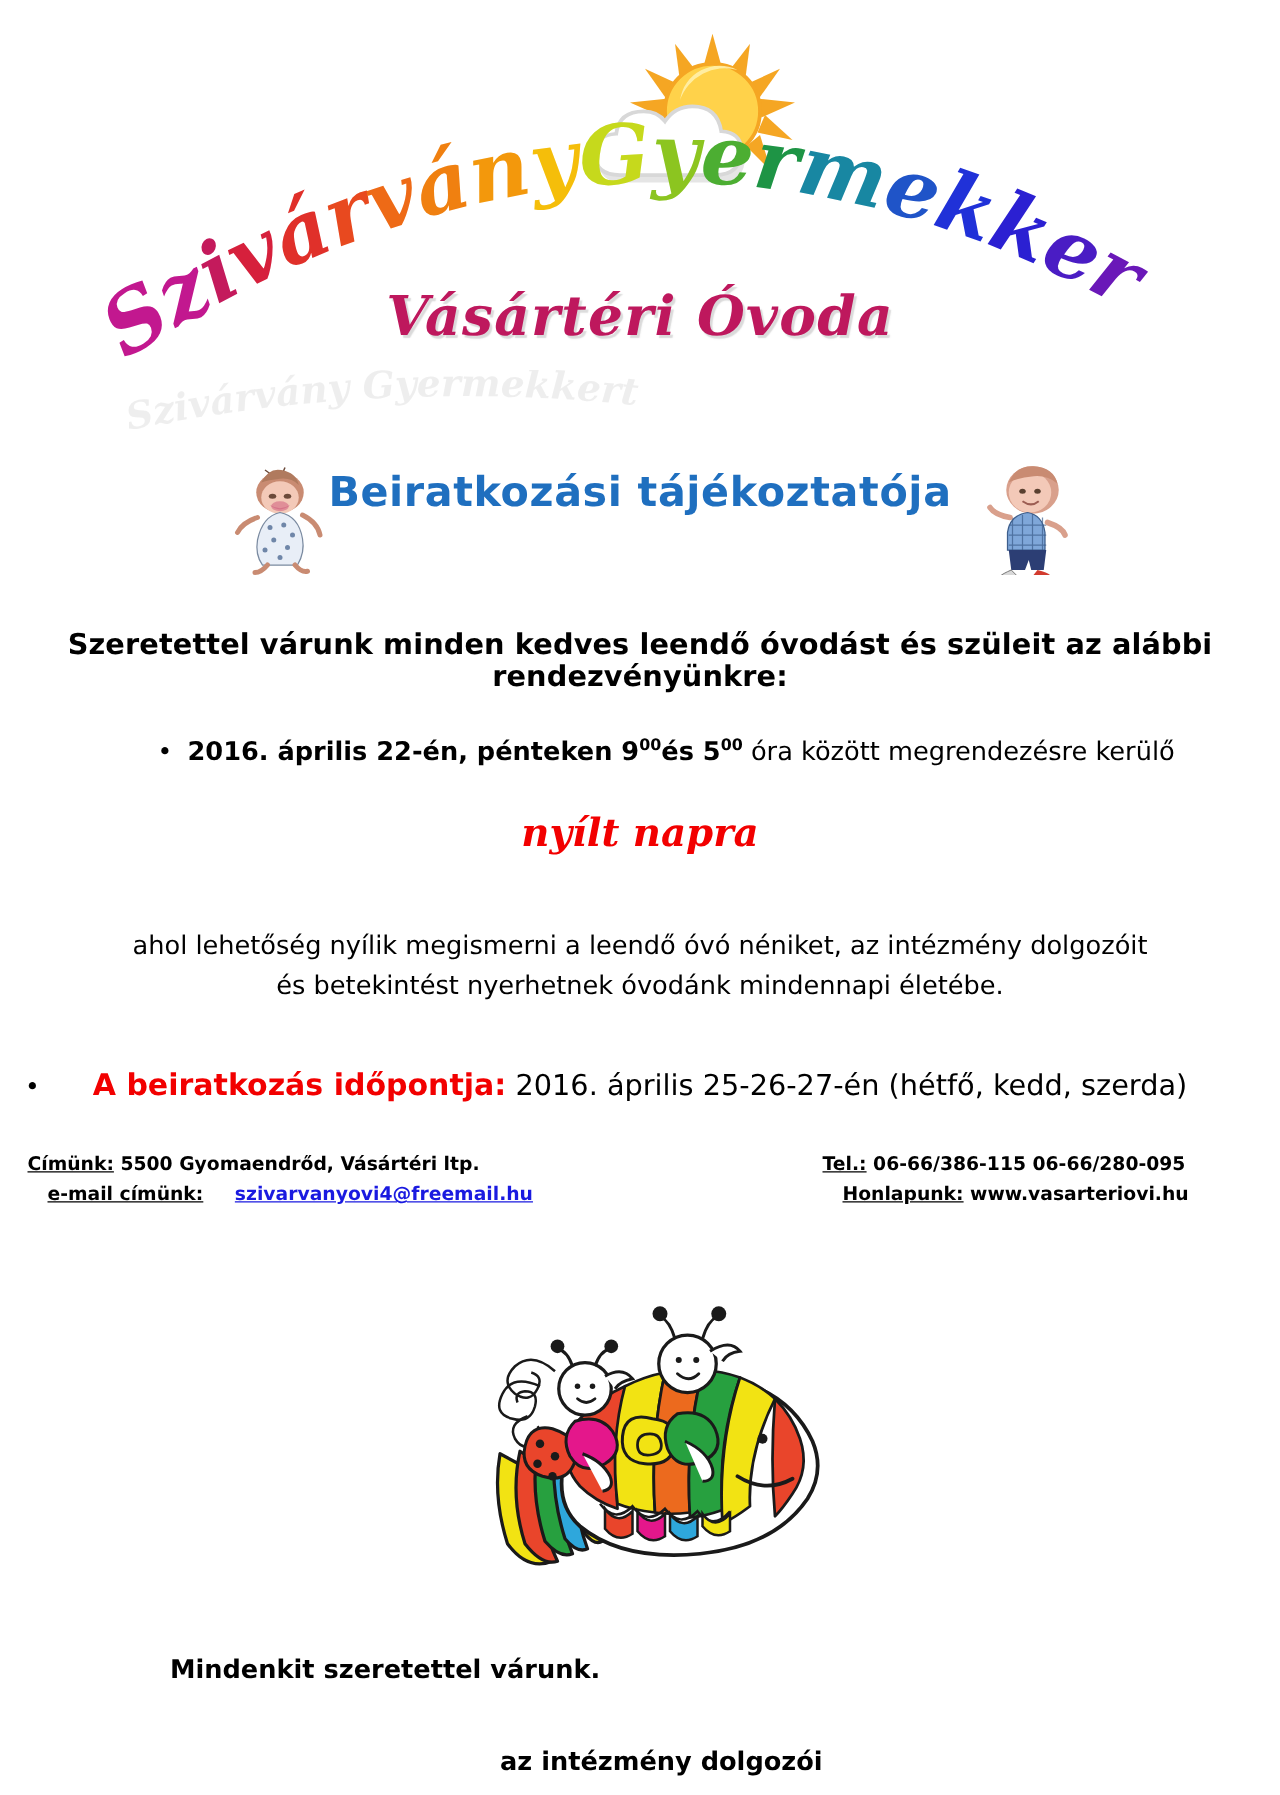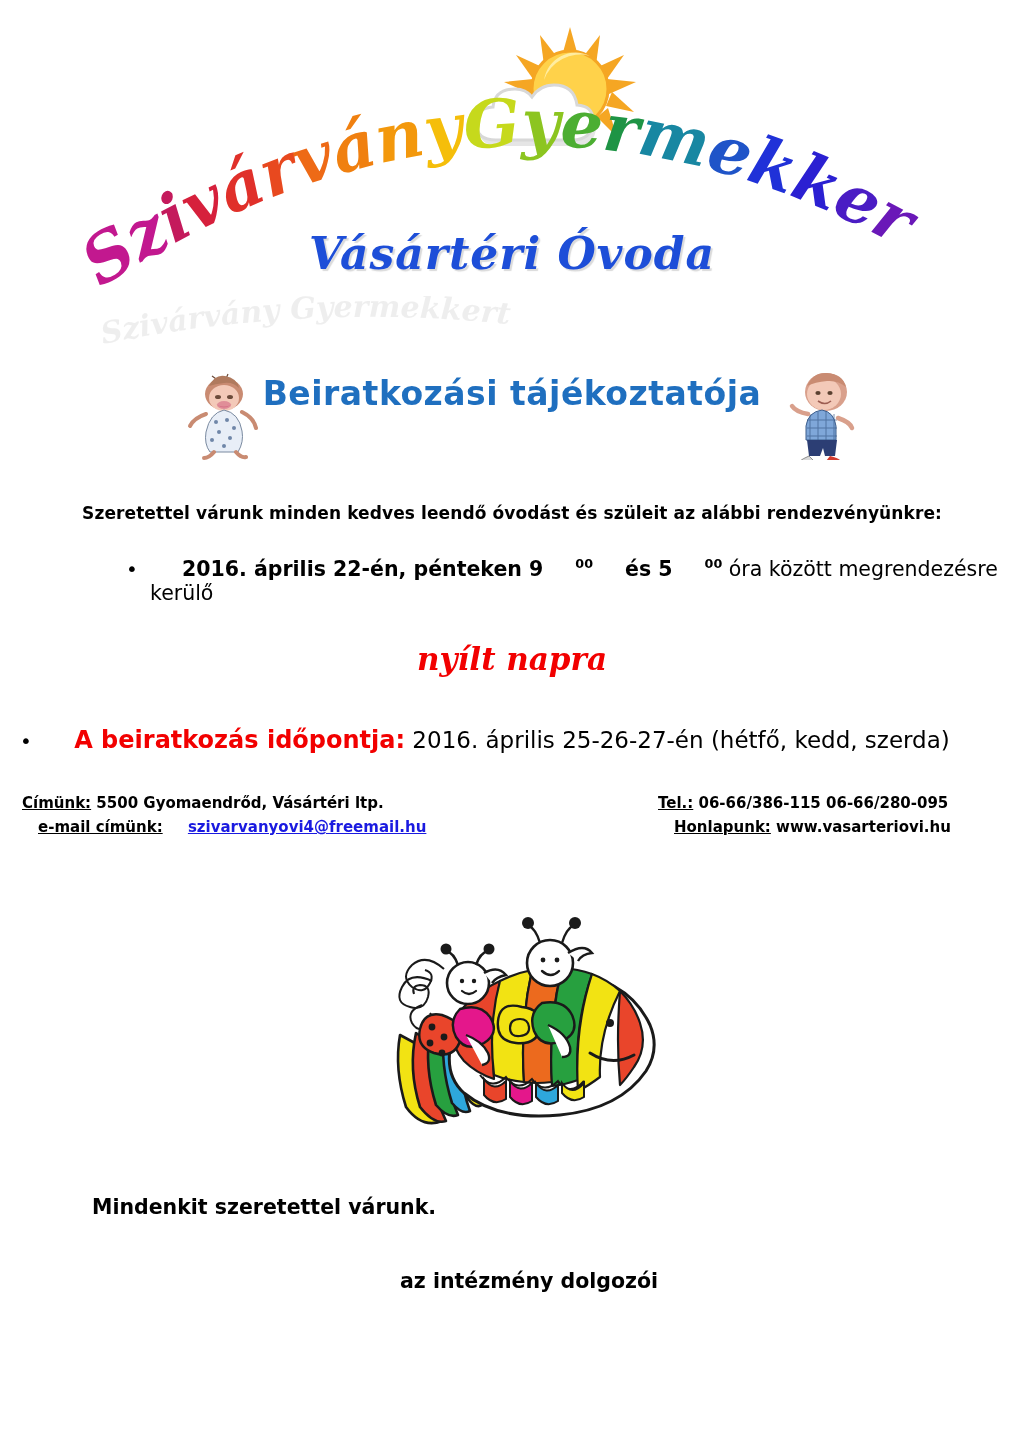--- a/index.html
+++ b/index.html
@@ -50,21 +50,21 @@
     left: 0;
     top: 228px;
     width: 1024px;
     text-align: center;
   }
   .subtitle {
     font-family: "DejaVu Serif", serif;
     font-size: 44px;
     font-style: italic;
     font-weight: 700;
-    color: #1d4ed8;
+    color: #be185d;
     text-shadow: 2px 2px 1px rgba(150,150,150,0.35);
     letter-spacing: 1px;
   }
 
   .watermark {
     position: absolute;
     left: 95px;
     top: 296px;
     width: 470px;
     height: 56px;
@@ -113,42 +113,41 @@
   }
 
   
   .body-block {
     position: relative;
     width: 1024px;
   }
 
   .intro-line {
     text-align: center;
-    font-size: 17px;
+    font-size: 23px;
     font-weight: 700;
     margin-top: 36px;
     letter-spacing: 0.1px;
   }
 
   .bullet-line-1 {
     position: relative;
     margin-top: 34px;
     padding-left: 150px;
     font-size: 20.5px;
     text-align: left;
   }
   .bullet-line-1 .bullet-dot {
     position: absolute;
     left: 126px;
     top: 0;
     font-size: 20px;
   }
   .bullet-line-1 .b {
     font-weight: 700;
-    margin-left: 32px;
   }
   sup {
     font-size: 0.62em;
     vertical-align: super;
     line-height: 0;
   }
 
   .open-day {
     text-align: center;
     margin-top: 36px;
@@ -240,20 +239,21 @@
   
   .closing {
     position: relative;
     width: 1024px;
     margin-top: 38px;
     font-size: 20.5px;
     font-weight: 700;
   }
   .closing-1 {
     padding-left: 92px;
+    margin-left: 44px;
   }
   .closing-2 {
     margin-top: 50px;
     padding-left: 400px;
   }
 </style>
 </head>
 <body>
 
 <div class="logo-area">
@@ -360,20 +360,24 @@
 
   <div class="intro-line">Szeretettel várunk minden kedves leendő óvodást és szüleit az alábbi rendezvényünkre:</div>
 
   <div class="bullet-line-1">
     <span class="bullet-dot">•</span>
     <span class="b">2016. április 22-én, pénteken 9</span><sup class="b">00</sup><span class="b">és 5</span><sup class="b">00</sup><span> óra között megrendezésre kerülő</span>
   </div>
 
   <div class="open-day">nyílt napra</div>
 
+  <div class="descr">
+    <div>ahol lehetőség nyílik megismerni a leendő óvó néniket, az intézmény dolgozóit</div>
+    <div>és betekintést nyerhetnek óvodánk mindennapi életébe.</div>
+  </div>
 
   <div class="enroll-block">
     <span class="bullet-dot">•</span>
     <div>
       <span class="enroll-label">A beiratkozás időpontja:</span><span> 2016. április 25-26-27-én (hétfő, kedd, szerda)</span>
     </div>
   </div>
 
   <div class="contact">
     <div class="contact-left">

